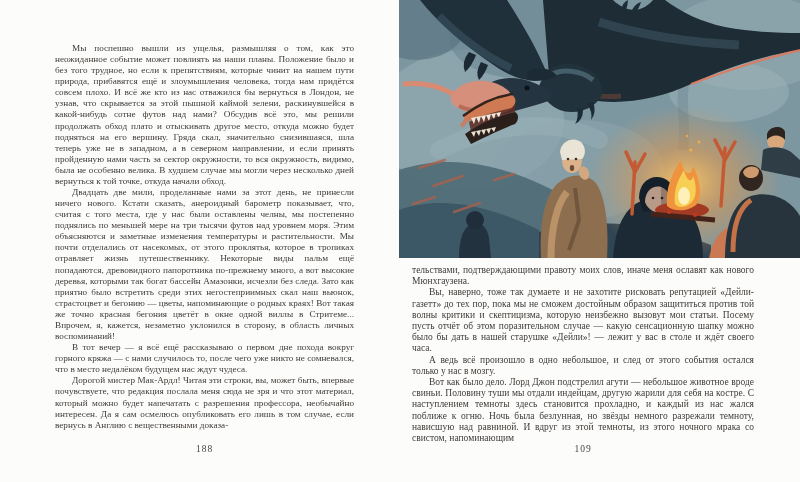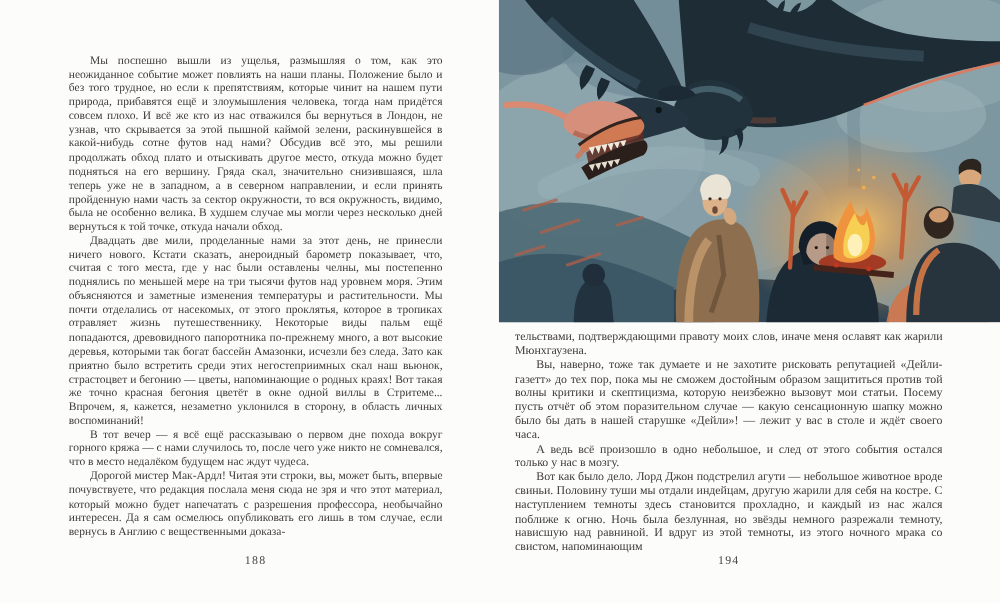--- a/index.html
+++ b/index.html
@@ -179,21 +179,21 @@
             <path d="M72,118 l3,6 2,-7 3,6 2,-7 3,6 2,-7 3,6 2,-7 3,5 2,-6 3,5 2,-6 Z" fill="#efe9dc"></path>
             <path d="M66,134 C80,124 98,116 116,112 C120,114 120,120 116,124 C100,130 84,138 72,144 Z" fill="#2a1f1b"></path>
             <path d="M72,132 l3,5 2,-6 3,5 2,-6 3,5 2,-6 3,5 2,-6 3,4 2,-5 Z" fill="#e6dfd0"></path>
             <circle cx="128" cy="88" r="2.5" fill="#0d1418"></circle>
           </g>
         </g>
       </svg>
     </figure>
 
     <div class="textblock right-text">
-      <p class="no-indent">тельствами, подтверждающими правоту моих слов, иначе меня ославят как жарили Мюнхгаузена.</p>
+      <p class="no-indent">тельствами, подтверждающими правоту моих слов, иначе меня ославят как нового Мюнхгаузена.</p>
       <p>Вы, наверно, тоже так думаете и не захотите рисковать репутацией «Дейли-газетт» до тех пор, пока мы не сможем достойным образом защититься против той волны критики и скептицизма, которую неизбежно вызовут мои статьи. Посему пусть отчёт об этом поразительном случае — какую сенсационную шапку можно было бы дать в нашей старушке «Дейли»! — лежит у вас в столе и ждёт своего часа.</p>
       <p>А ведь всё произошло в одно небольшое, и след от этого события остался только у нас в мозгу.</p>
       <p>Вот как было дело. Лорд Джон подстрелил агути — небольшое животное вроде свиньи. Половину туши мы отдали индейцам, другую жарили для себя на костре. С наступлением темноты здесь становится прохладно, и каждый из нас жался поближе к огню. Ночь была безлунная, но звёзды немного разрежали темноту, нависшую над равниной. И вдруг из этой темноты, из этого ночного мрака со свистом, напоминающим</p>
     </div>
-    <div class="pagenum right-num">194</div>
+    <div class="pagenum right-num">109</div>
   </section>
 
 </div>
 
 </body></html>

